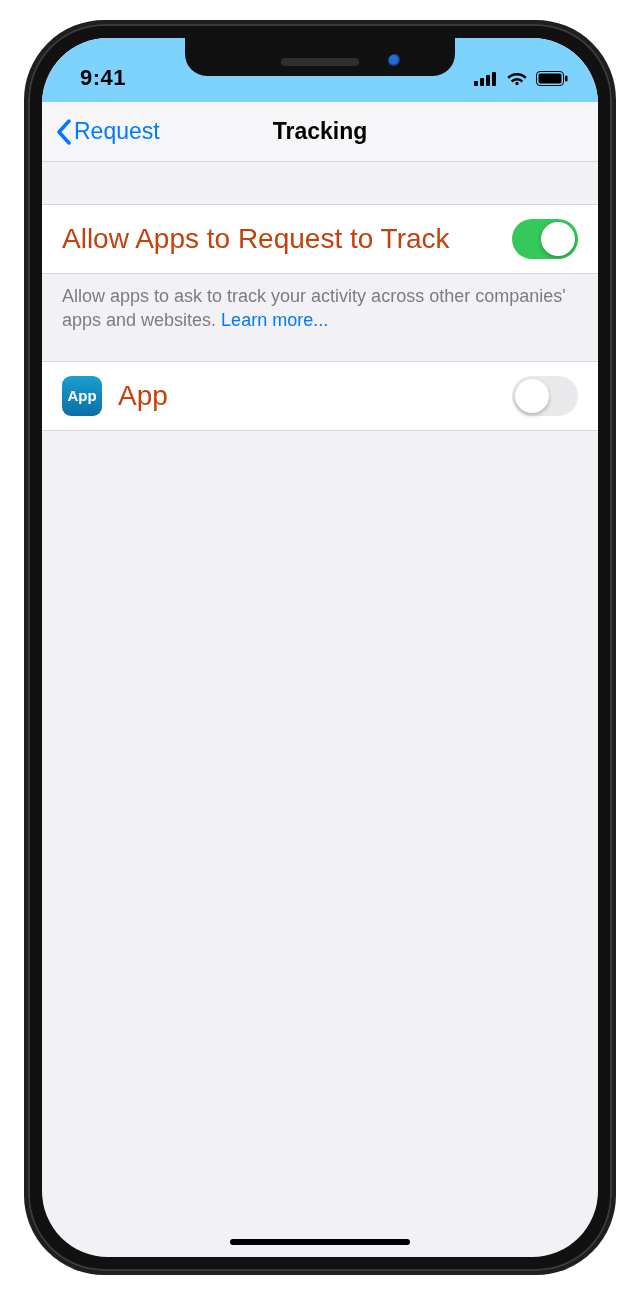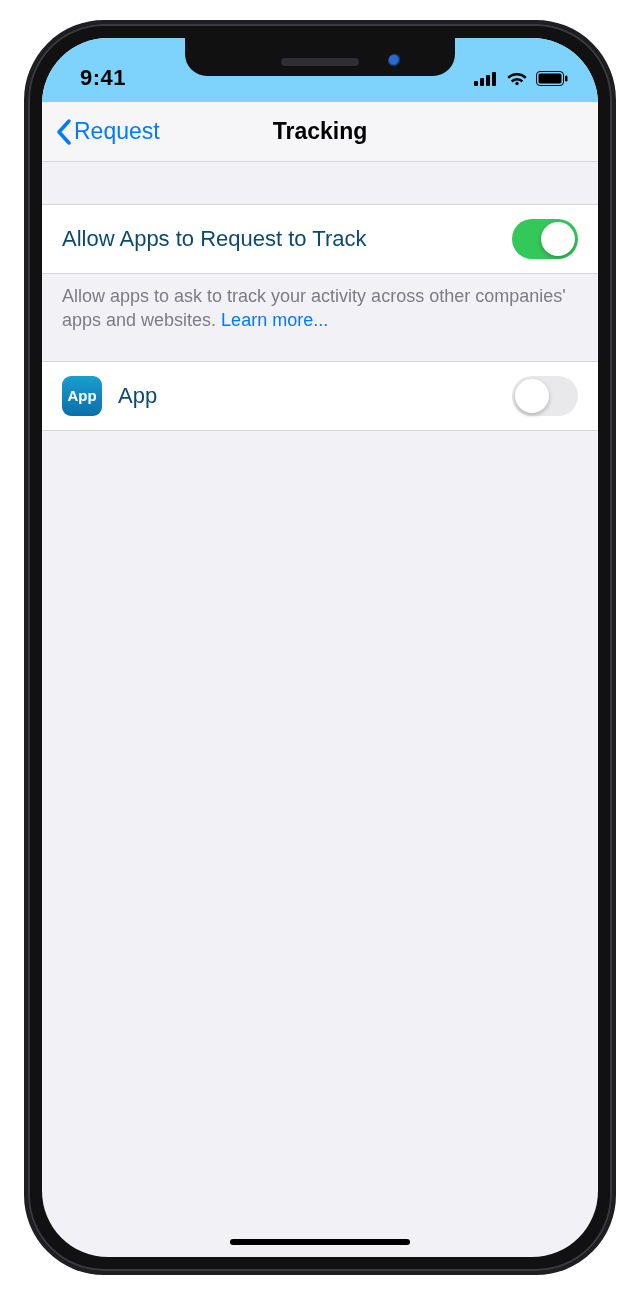--- a/index.html
+++ b/index.html
@@ -121,22 +121,22 @@
       background: #fff;
       display: flex;
       align-items: center;
       padding: 14px 20px;
       min-height: 62px;
       border-top: 1px solid #d7d7db;
       border-bottom: 1px solid #d7d7db;
     }
     .cell-label {
       flex: 1;
-      font-size: 22px;
-      color: #0c4a6e;
+      font-size: 28px;
+      color: #c2410c;
     }
     .footer-text {
       padding: 10px 20px 28px;
       font-size: 18px;
       line-height: 1.35;
       color: #7c7c82;
     }
     .footer-text a {
       color: #007aff;
       text-decoration: none;

